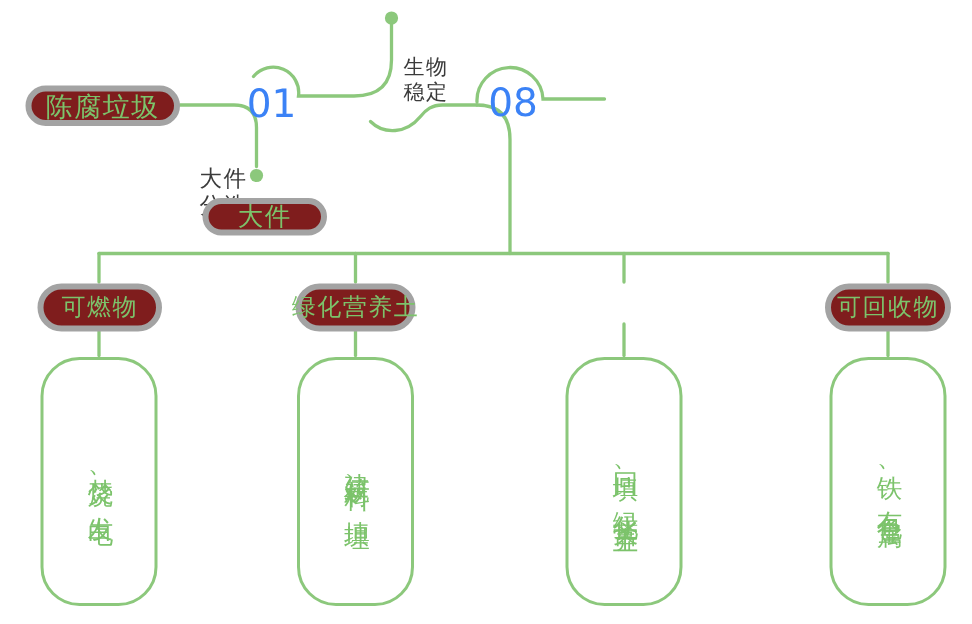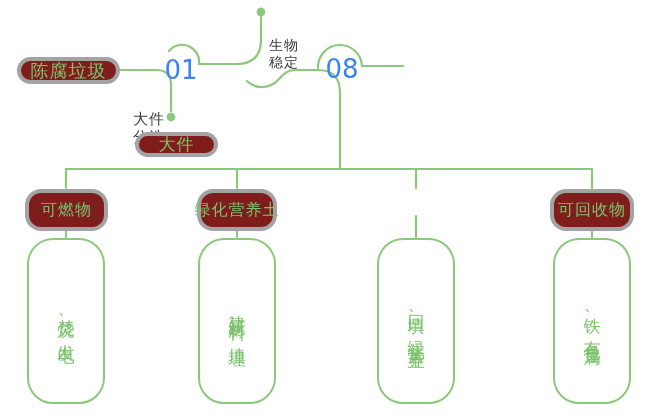--- a/index.html
+++ b/index.html
@@ -11,21 +11,21 @@
   .gline{stroke:#8cc87c;stroke-width:2.2;fill:none;stroke-linecap:round;}
   .gdot{fill:#8cc87c;stroke:none;}
   .pill{
     position:absolute;border:4px solid #a3a3a3;border-radius:16px;
     display:flex;align-items:center;justify-content:center;
     color:#7cc36b;background:#7f1d1d;box-sizing:border-box;
     letter-spacing:1px;white-space:nowrap;
   }
   .pill.source{left:17px;top:57px;width:103px;height:27px;font-size:18px;}
   .pill.bigitem{left:135px;top:132px;width:83px;height:25px;font-size:17px;}
-  .pill.cat{top:189px;height:42px;font-size:16px;text-align:center;}
+  .pill.cat{top:189px;height:32px;font-size:16px;text-align:center;}
   .stepnum{
     position:absolute;width:44px;text-align:center;color:#3b82f6;
     font-size:26px;line-height:28px;letter-spacing:0px;
   }
   .blabel{
     position:absolute;color:#3b3b3b;font-size:15px;line-height:1.18;
     width:34px;letter-spacing:1px;margin-top:24px;
   }
   .box{
     position:absolute;top:238px;width:78px;height:166px;box-sizing:border-box;

